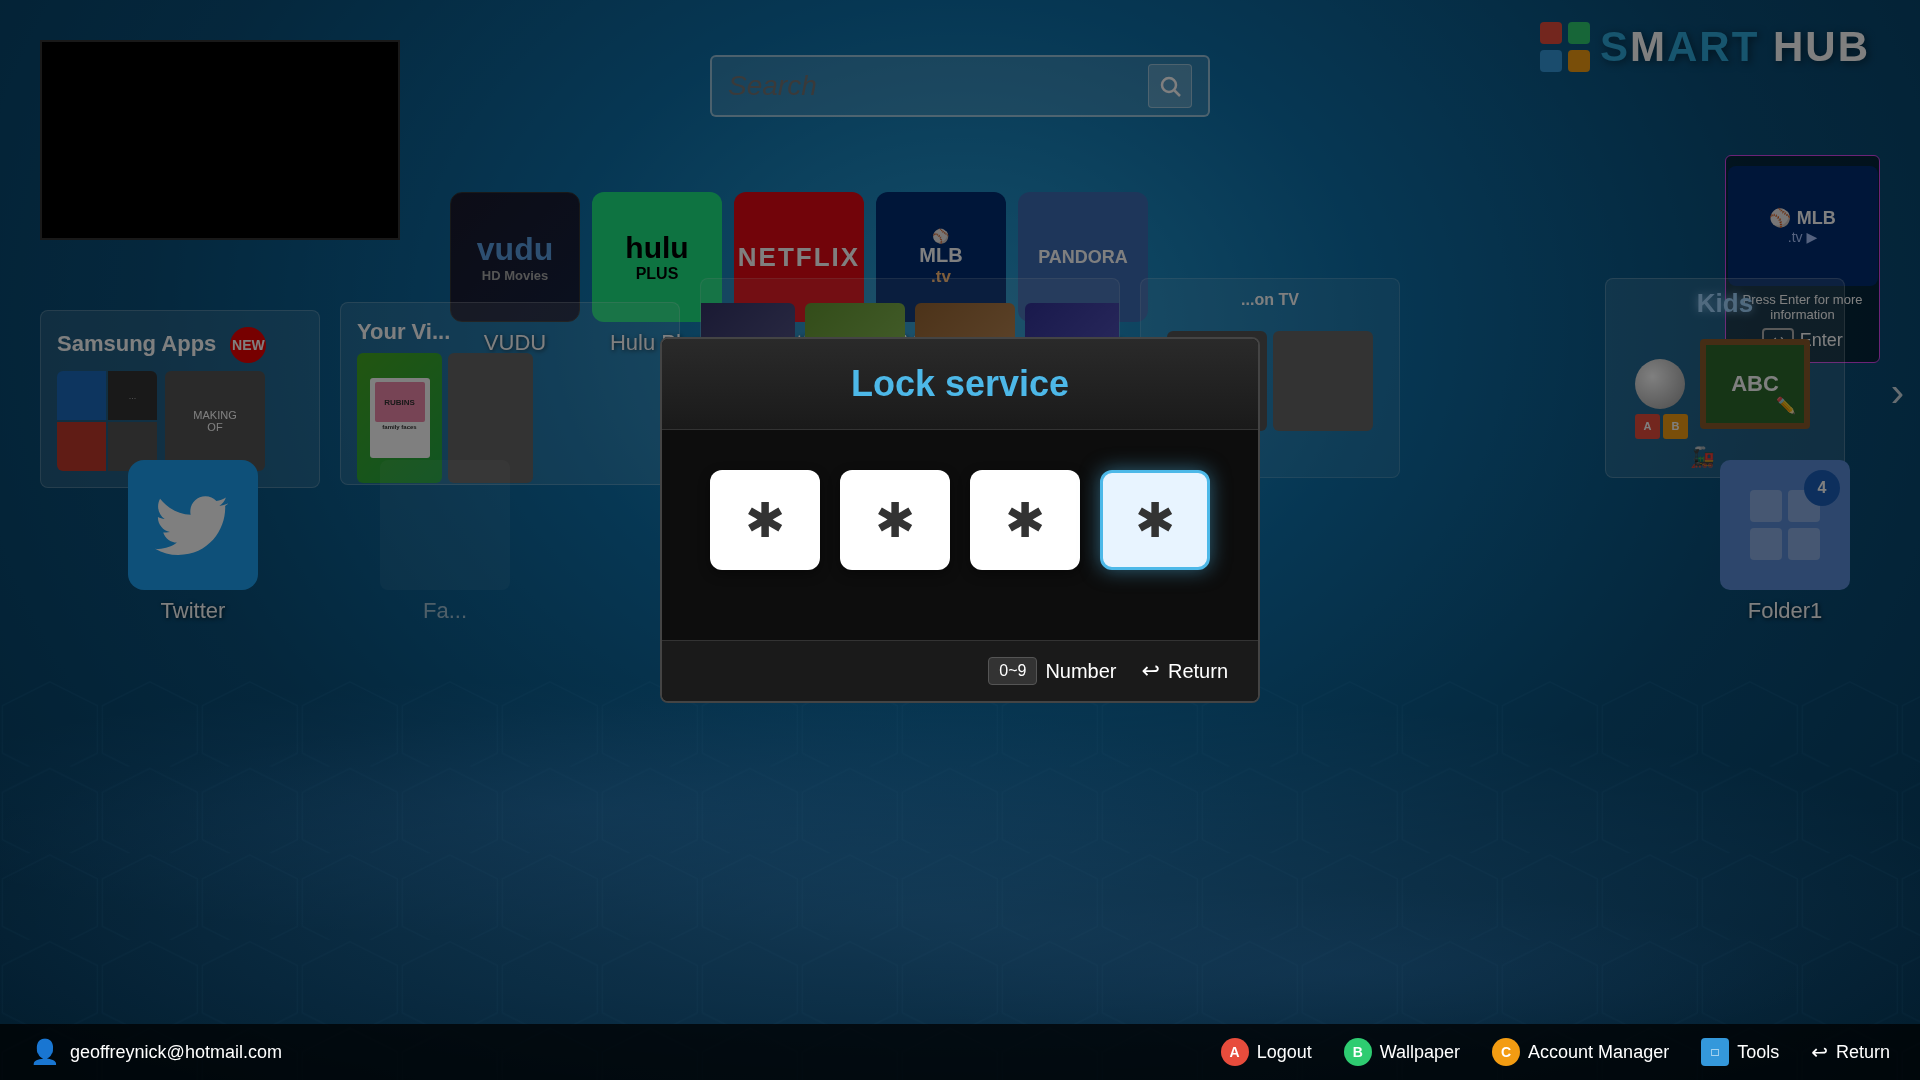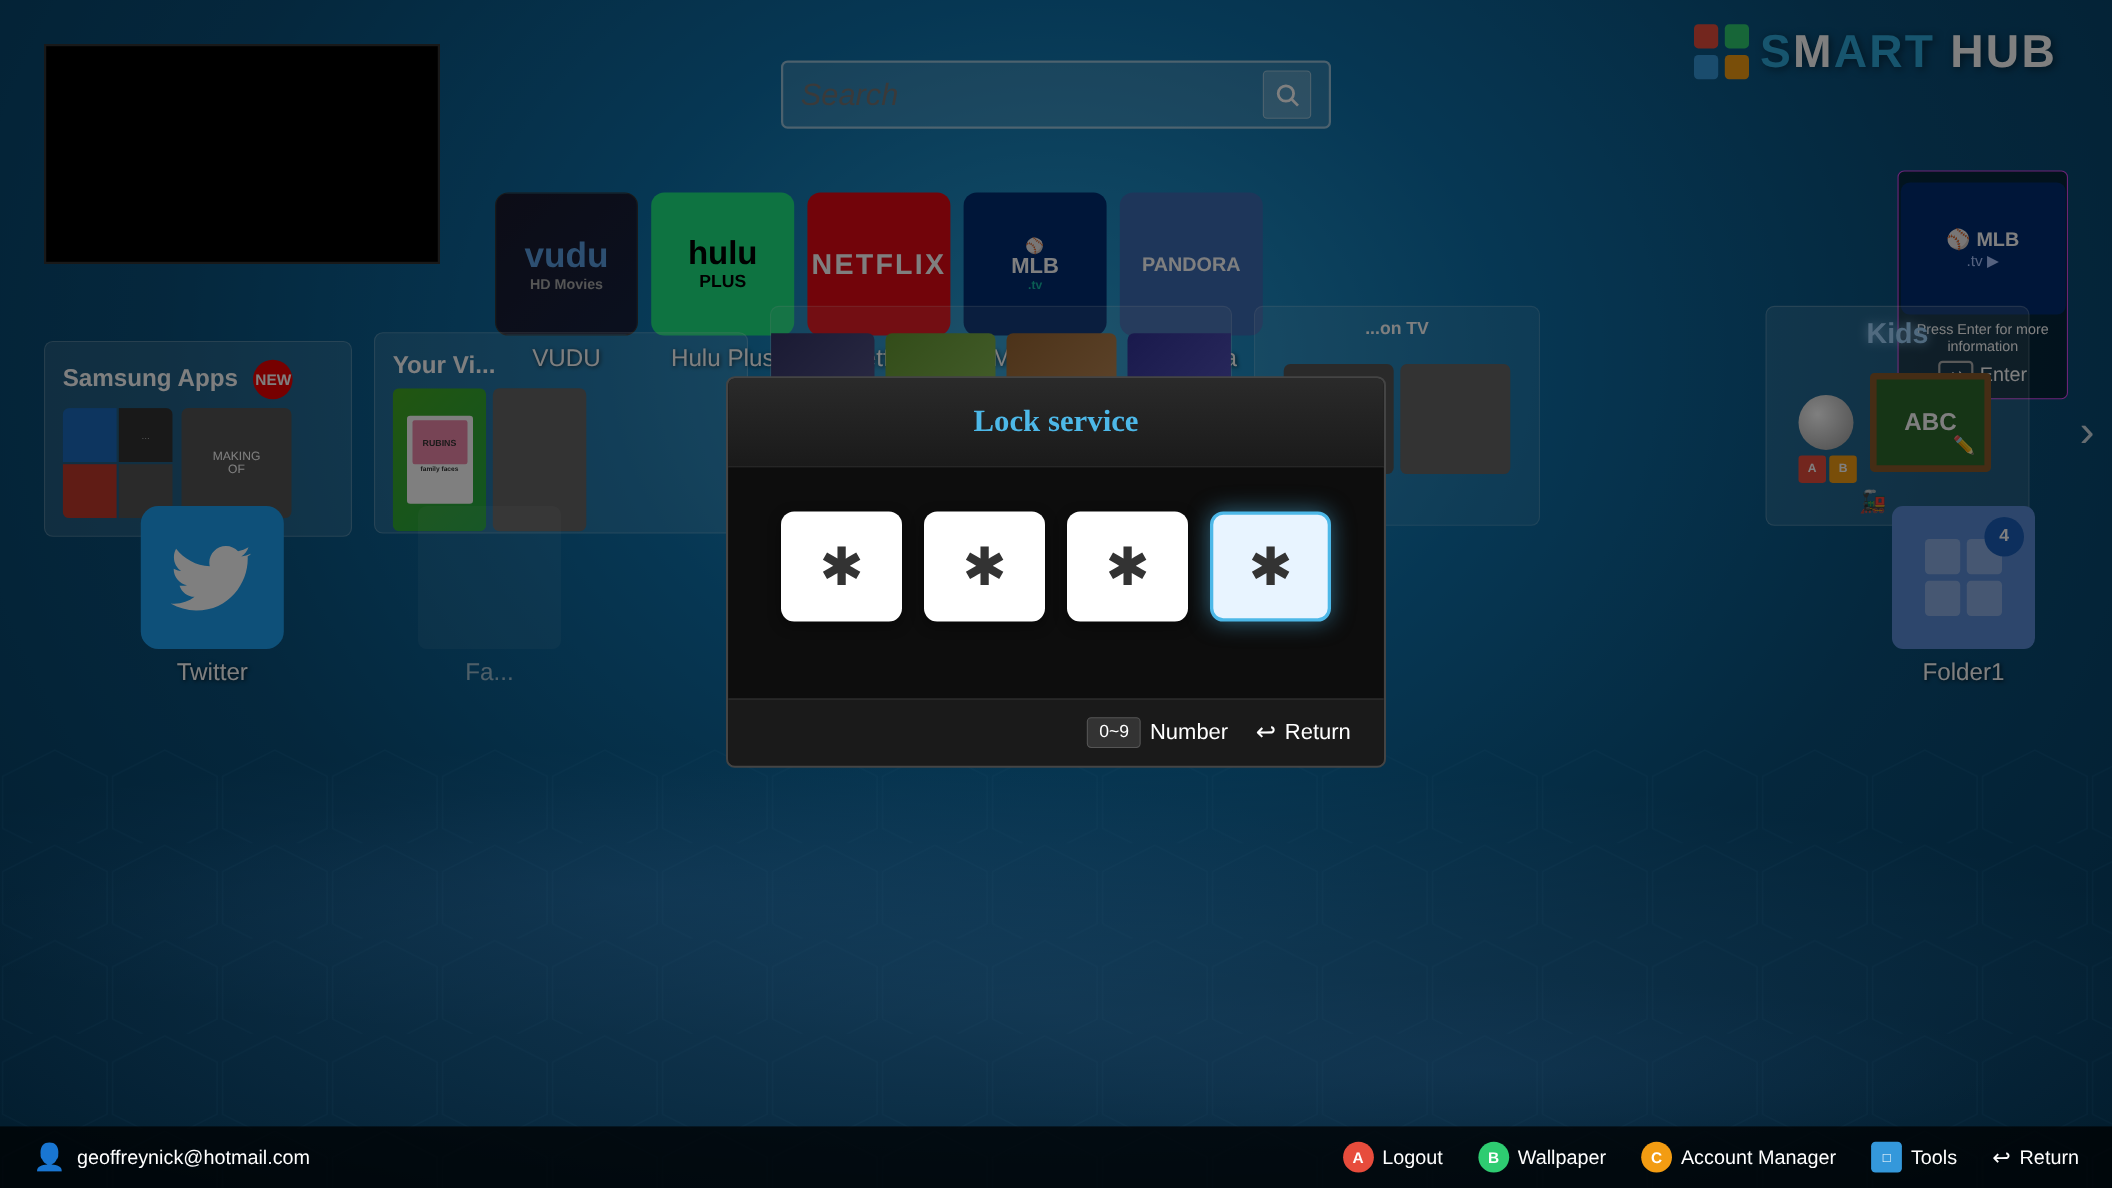--- a/index.html
+++ b/index.html
@@ -83,21 +83,21 @@
     }
 
     .smart-hub-logo .cube-icon {
       width: 54px;
       height: 54px;
     }
 
     
     .apps-row {
       position: absolute;
-      top: 127px;
+      top: 144px;
       left: 430px;
       right: 0;
       height: 260px;
       z-index: 10;
       display: flex;
       align-items: center;
       gap: 12px;
       padding-left: 20px;
     }
 
@@ -303,23 +303,22 @@
 
     .modal-header {
       background: linear-gradient(180deg, #2a2a2a 0%, #1a1a1a 100%);
       padding: 24px 0;
       text-align: center;
       border-bottom: 1px solid #333;
     }
 
     .modal-title {
       color: #4db8e8;
-      font-size: 28px;
+      font-size: 36px;
       font-weight: bold;
-      font-family: Liberation Serif, serif;
     }
 
     .modal-body {
       padding: 40px 30px;
       text-align: center;
       background: #0d0d0d;
     }
 
     .modal-message {
       color: white;
@@ -586,21 +585,21 @@
       <div style="font-size:26px;font-weight:900;color:white;letter-spacing:2px;">NETFLIX</div>
     </div>
     <span class="app-label">Netflix</span>
   </div>
 
   <div class="app-item">
     <div class="app-icon mlbtv">
       <div style="text-align:center;">
         <div style="font-size:14px;font-weight:900;color:white;">⚾</div>
         <div style="font-size:20px;font-weight:900;color:white;">MLB</div>
-        <div style="font-size:11px;color:#14b8a6;">.tv</div>
+        <div style="font-size:17px;color:#fdba74;">.tv</div>
       </div>
     </div>
     <span class="app-label">MLB.TV</span>
   </div>
 
   <div class="app-item">
     <div class="app-icon pandora">
       <div style="font-size:18px;font-weight:900;color:white;">PANDORA</div>
     </div>
     <span class="app-label">Pandora</span>

